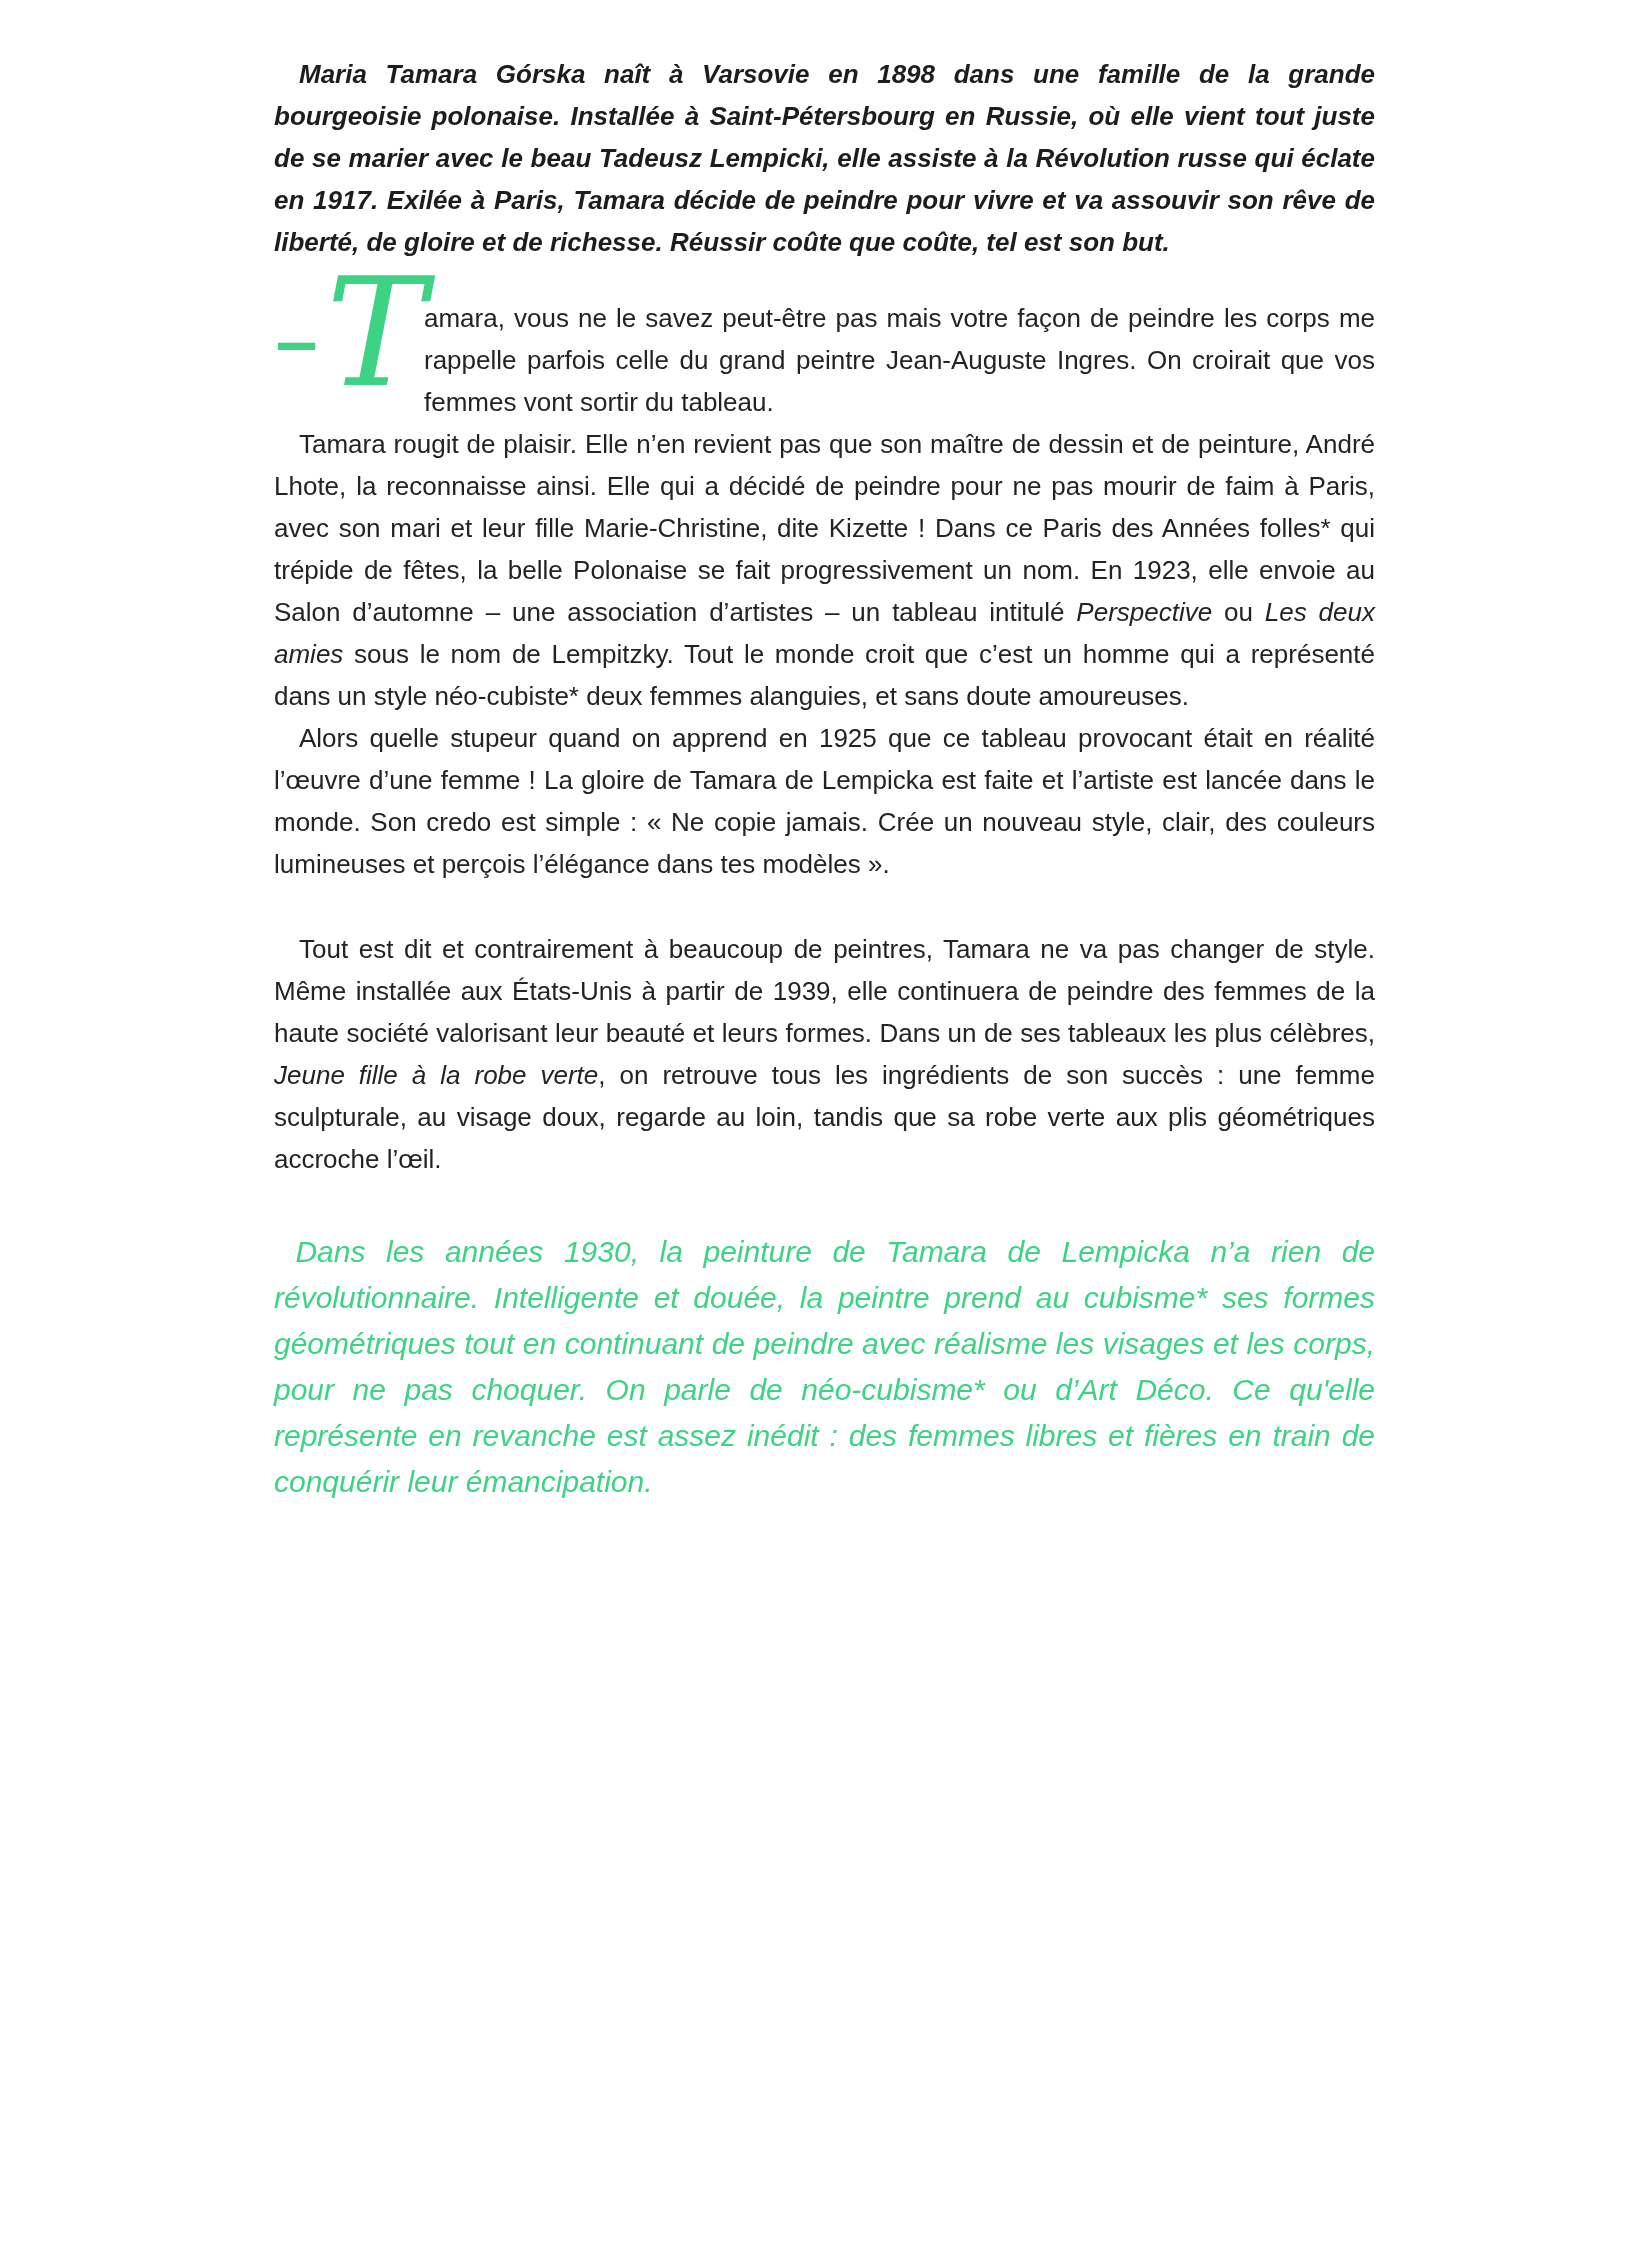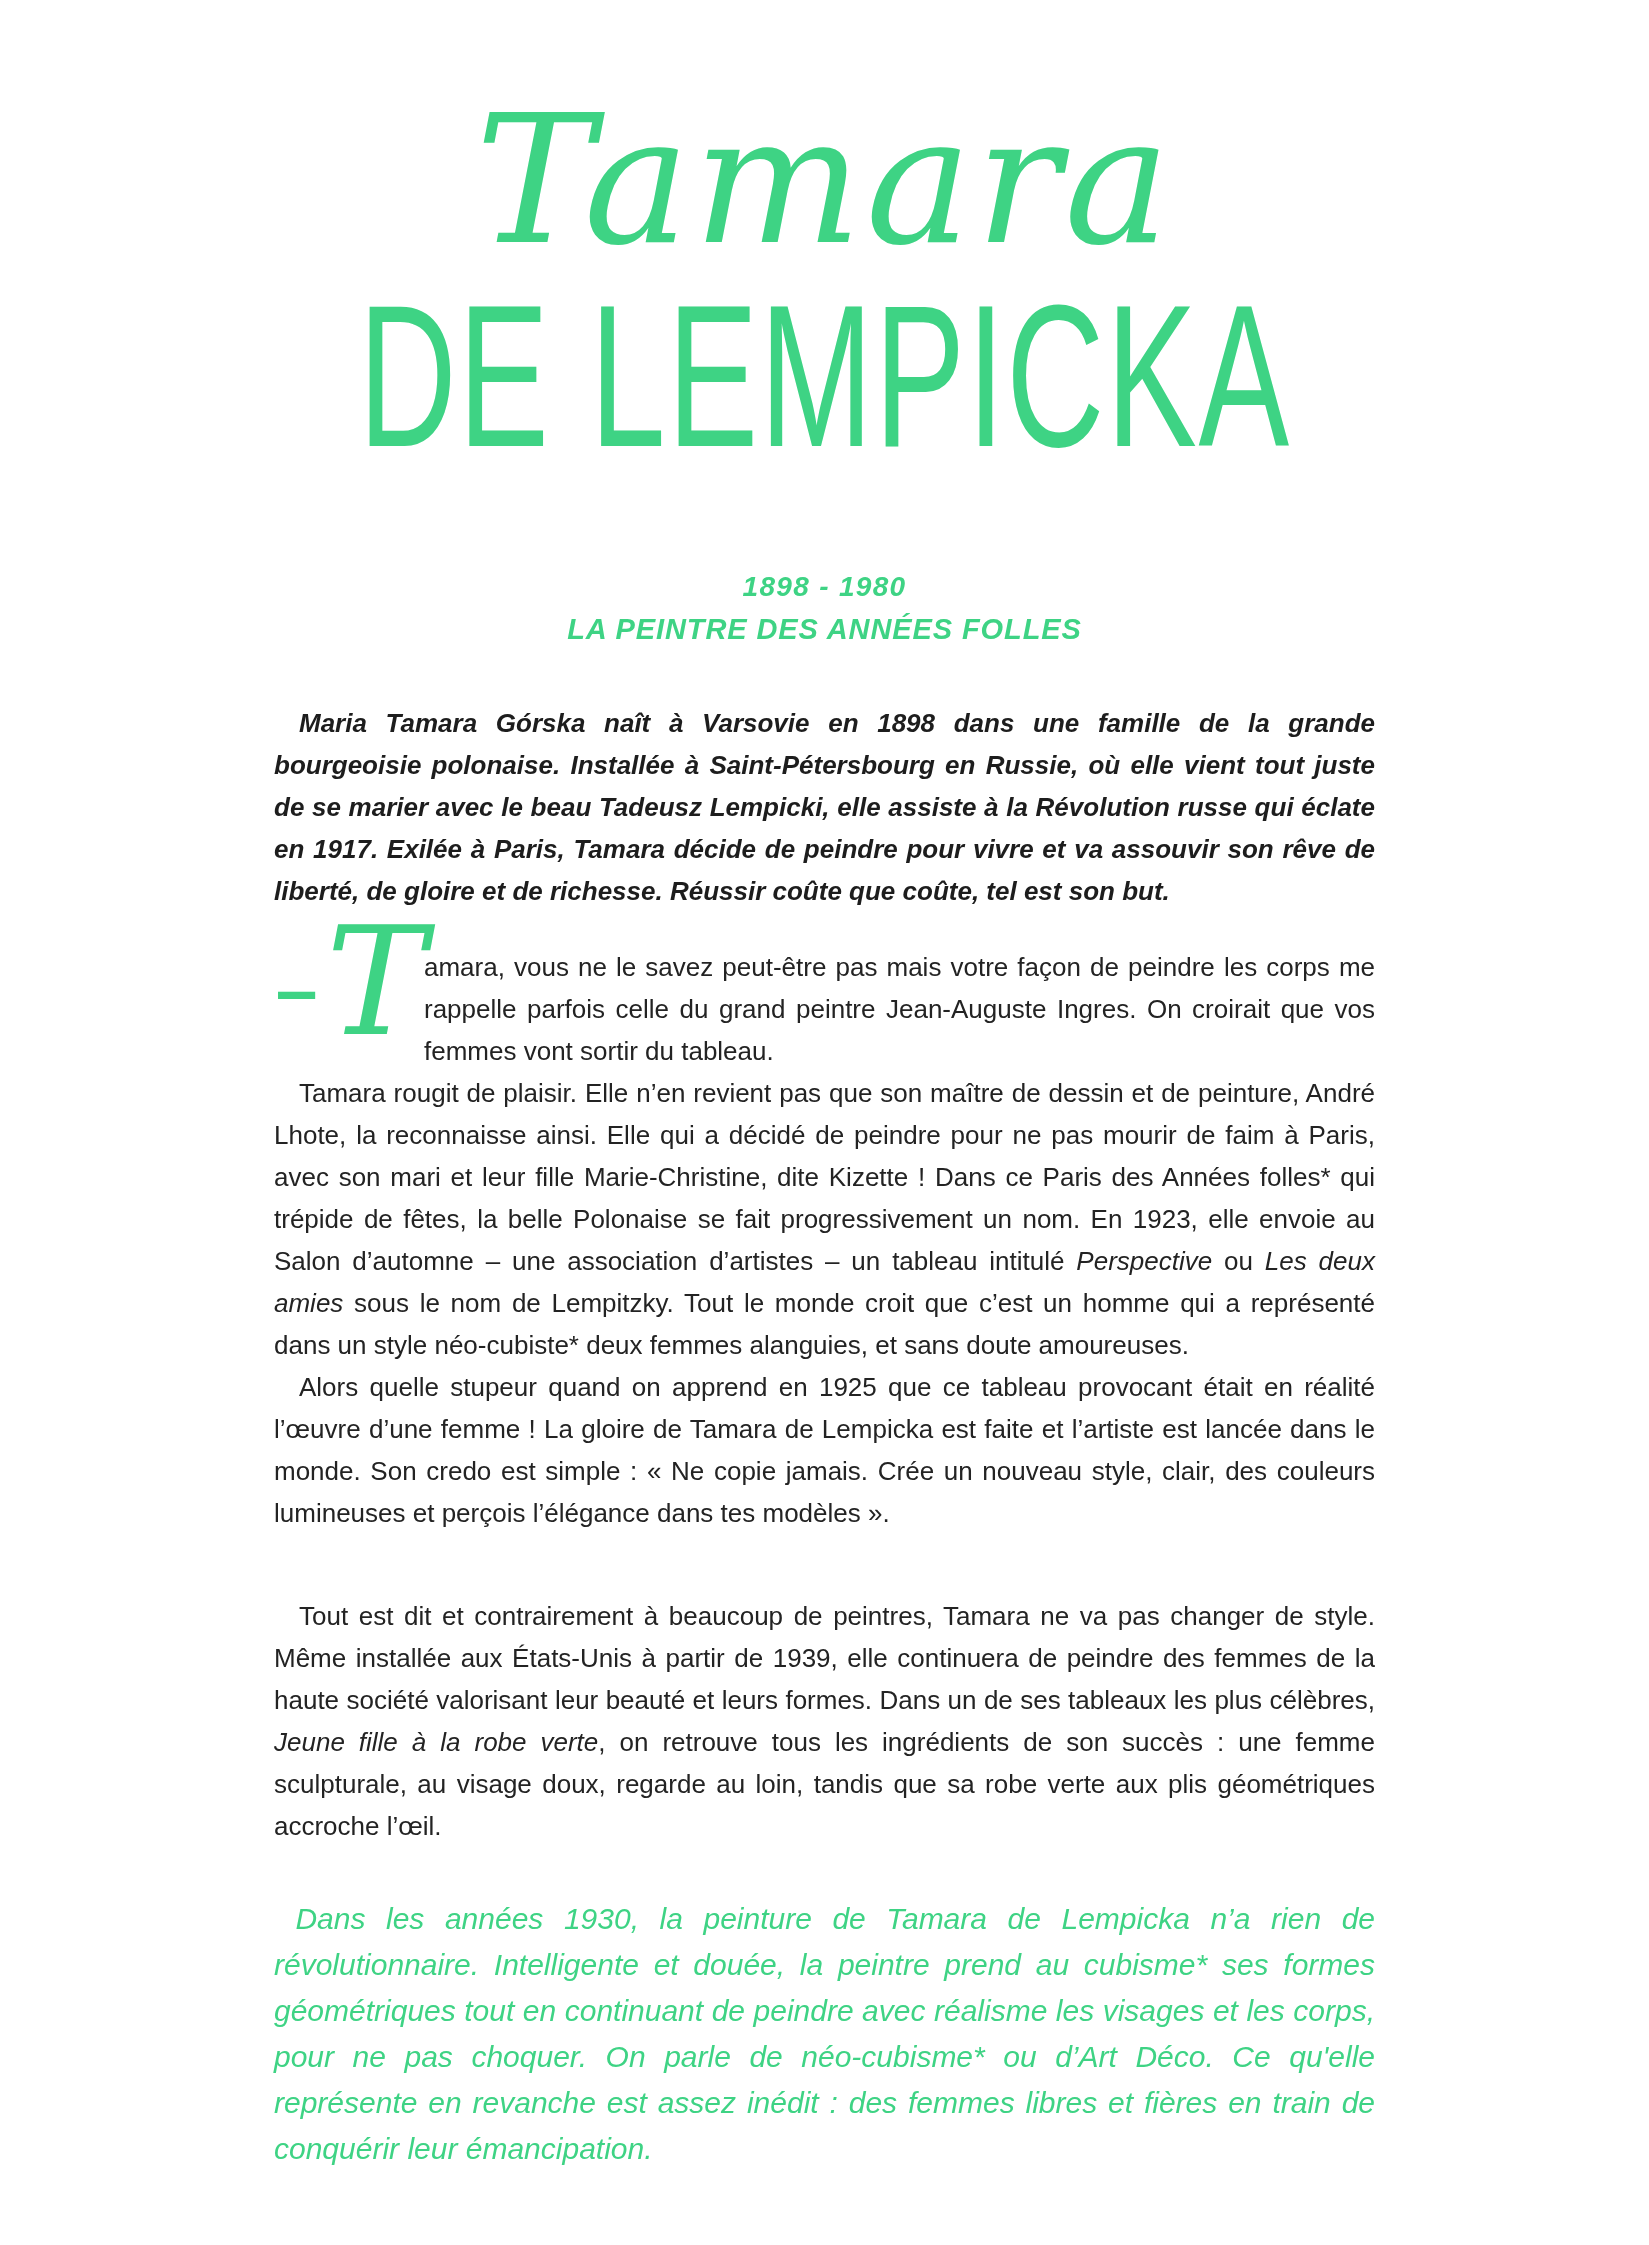--- a/index.html
+++ b/index.html
@@ -76,21 +76,21 @@
     color: #1d1d1d;
   }
   .para {
     margin: 0;
     font-size: 26px;
     line-height: 42px;
     text-align: justify;
     color: var(--ink);
   }
   .para.indent { text-indent: 25px; }
-  .para.spaced { margin-top: 61px; }
+  .para.spaced { margin-top: 43px; }
   .it { font-style: italic; }
   
   .dialogue { margin-top: 34px; }
   .dropcap-float {
     float: left;
     width: 150px;
     height: 85px;
     position: relative;
     overflow: visible;
   }
@@ -124,28 +124,20 @@
     text-align: justify;
     text-indent: 21.4px;
     color: var(--green);
   }
 </style>
 </head>
 <body>
 
 <div class="page">
 
-  <header class="header">
-    <div class="title-script">Tamara</div>
-    <div class="title-caps">
-      <span class="caps-inner">DE LEMPICKA</span>
-    </div>
-    <div class="dates">1898 - 1980</div>
-    <div class="subtitle">LA PEINTRE DES ANNÉES FOLLES</div>
-  </header>
 
   <main class="content">
 
     <p class="intro">Maria Tamara Górska naît à Varsovie en 1898 dans une famille de la grande bourgeoisie polonaise. Installée à Saint-Pétersbourg en Russie, où elle vient tout juste de se marier avec le beau Tadeusz Lempicki, elle assiste à la Révolution russe qui éclate en 1917. Exilée à Paris, Tamara décide de peindre pour vivre et va assouvir son rêve de liberté, de gloire et de richesse. Réussir coûte que coûte, tel est son but.</p>
 
     <p class="para dialogue">
       <span class="dropcap-float">
         <span class="dash">–</span>
         <span class="dropcap-letter">T</span>
       </span><span>amara, vous ne le savez peut-être pas mais votre façon de peindre les corps me rappelle parfois celle du grand peintre Jean-Auguste Ingres. On croirait que vos femmes vont sortir du tableau.</span>

